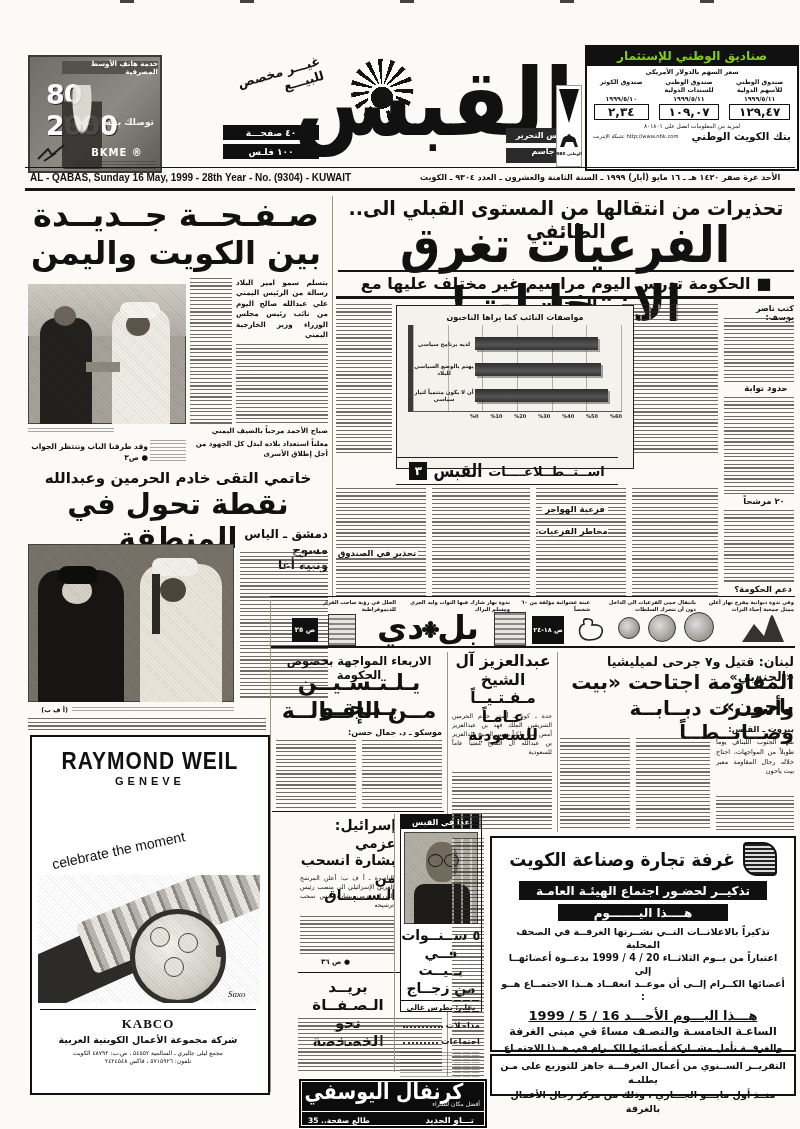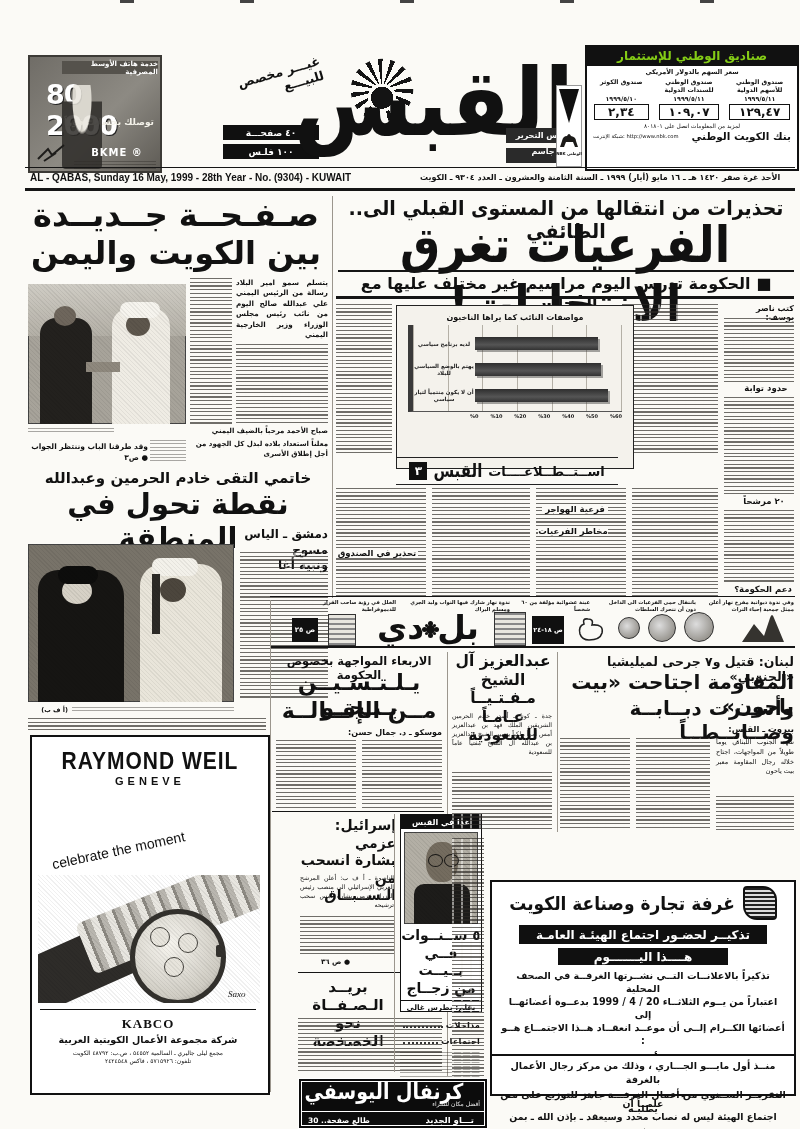--- a/index.html
+++ b/index.html
@@ -324,43 +324,43 @@
 
   <div class="abs b" style="left:560px;top:654px;width:234px;font-size:12.5px;">لبنان: قتيل و٧ جرحى لميليشيا «الجنوبي»</div>
   <div class="abs hlbig" style="left:560px;top:670px;width:234px;font-size:20px;">المقاومة اجتاحت «بيت ياحون»</div>
   <div class="abs hlbig" style="left:560px;top:696px;width:234px;font-size:20px;">وأســرت دبــابــة وضــابــطــاً</div>
   <div class="abs b" style="left:716px;top:724px;width:78px;font-size:8.5px;">بيروت ـ القبس:</div>
   <div class="abs" style="left:716px;top:738px;width:78px;font-size:6.5px;text-align:justify;line-height:1.5;">شهد الجنوب اللبناني يوماً طويلاً من المواجهات، اجتاح خلاله رجال المقاومة معبر بيت ياحون</div>
   <div class="abs fz" style="left:716px;top:796px;width:78px;height:34px;"></div>
   <div class="abs fz" style="left:636px;top:738px;width:74px;height:92px;"></div>
   <div class="abs fz" style="left:560px;top:738px;width:70px;height:92px;"></div>
 
-  <div class="abs" style="left:490px;top:836px;width:302px;height:212px;border:2px solid #111;background:#fff;margin-top:44px;">
+  <div class="abs" style="left:490px;top:836px;width:302px;height:212px;border:2px solid #111;background:#fff;">
     <div style="display:flex;align-items:center;justify-content:center;gap:8px;margin-top:4px;">
       <div class="seal"></div>
       <div class="hlbig" style="font-size:17px;transform:scaleY(1.1);">غرفة تجارة وصناعة الكويت</div>
     </div>
     <div class="chip" style="width:82%;margin:5px auto 0;height:19px;font-size:12px;">تذكيــر لحضـور اجتماع الهيئـة العامـة</div>
     <div class="chip" style="width:56%;margin:4px auto 0;height:17px;font-size:12px;">هــــذا اليـــــــوم</div>
     <div class="b ctr" style="font-size:9.6px;line-height:1.35;margin-top:5px;padding:0 8px;">
       <div>تذكيراً بالاعلانــات التــي نشــرتها الغرفــة في الصحف المحلية</div>
       <div>اعتباراً من يــوم الثلاثــاء 20 / 4 / 1999 بدعــوة أعضائهــا إلى</div>
       <div>أعضائها الكــرام إلــى أن موعــد انعقــاد هــذا الاجتمــاع هــو :</div>
     </div>
     <div class="b ctr" style="font-size:13px;text-decoration:underline;margin-top:4px;">هـــذا اليـــوم الأحـــد 16 / 5 / 1999</div>
     <div class="b ctr" style="font-size:11px;margin-top:2px;">الساعـة الخامسـة والنصـف مساءً في مبنى الغرفة</div>
     <div class="b ctr" style="font-size:9.4px;line-height:1.35;margin-top:4px;padding:0 8px;">
       <div>والغرفــة تأمل مشــاركة أعضائـها الكــرام في هــذا الاجتمـاع علمــاً أن</div>
       <div>اجتماع الهيئة ليس له نصاب محدد وسيعقد ـ بإذن الله ـ بمن حضر .</div>
     </div>
   </div>
   <div class="abs" style="left:490px;top:1054px;width:302px;height:38px;border:2px solid #111;background:#fff;">
     <div class="b ctr" style="font-size:9.6px;line-height:1.5;margin-top:3px;">
+      <div>التقريــر الســنوي من أعمال الغرفـــة جاهز للتوزيع على مـن يطلبـه</div>
       <div>منــذ أول مايـــو الجـــاري ، وذلك من مركز رجال الأعمال بالغرفة</div>
-      <div>التقريــر الســنوي من أعمال الغرفـــة جاهز للتوزيع على مـن يطلبـه</div>
     </div>
   </div>
 
   <div class="abs ltr" style="left:30px;top:735px;width:236px;height:356px;border:2px solid #111;background:#fff;">
     <div class="ctr b" style="font-family:'Liberation Sans',sans-serif;font-size:21px;letter-spacing:1px;margin-top:12px;transform:scaleY(1.15);">RAYMOND WEIL</div>
     <div class="ctr b" style="font-family:'Liberation Sans',sans-serif;font-size:11px;letter-spacing:4px;margin-top:2px;">GENEVE</div>
     <div class="abs" style="left:18px;top:98px;width:205px;font-size:14px;transform:rotate(-12deg);font-family:'Liberation Sans',sans-serif;">celebrate the moment</div>
     <div class="abs" style="left:6px;top:138px;width:222px;height:128px;overflow:hidden;">
       <div class="abs" style="left:-20px;top:64px;width:120px;height:56px;background:#2e2c29;border-radius:12px;transform:rotate(-24deg);"></div>
       <div class="abs" style="left:40px;top:10px;width:200px;height:54px;transform:rotate(-22deg);
@@ -379,17 +379,17 @@
       <div style="font-size:6px;margin-top:4px;">مجمع ليلى جاليري ـ السالمية ٥٤٥٥٢ ، ص.ب: ٤٨٧٩٢ الكويت</div>
       <div style="font-size:6px;margin-top:1px;">تلفون: ٥٧١٥٩٢٦ ، فاكس ٢٤٢٤٥٤٨</div>
     </div>
   </div>
 
   <div class="abs" style="left:298px;top:1078px;width:190px;height:51px;background:#0c0c0c;color:#fff;box-shadow:inset 0 0 0 1px #fff,inset 0 0 0 3px #0c0c0c,inset 0 0 0 4px #fff;">
     <div class="abs" style="right:8px;top:22px;font-size:6px;color:#eee;">أفضل مكان للشراء</div>
     <div class="abs hlbig" style="right:24px;top:2px;width:160px;font-size:19px;color:#fff;text-align:center;transform:scaleY(1.15);">كرنفال اليوسفي</div>
     <div class="abs" style="left:4px;right:4px;top:33px;border-top:1px solid #fff;height:0;"></div>
     <div class="abs b" style="right:14px;top:37px;font-size:8.5px;">تـــاو الجديد</div>
-    <div class="abs b" style="left:10px;top:38px;font-size:7.5px;">طالع صفحة.. 30</div>
+    <div class="abs b" style="left:10px;top:38px;font-size:7.5px;">طالع صفحة.. 35</div>
   </div>
 
 </div>
 </div>
 
 </body></html>

